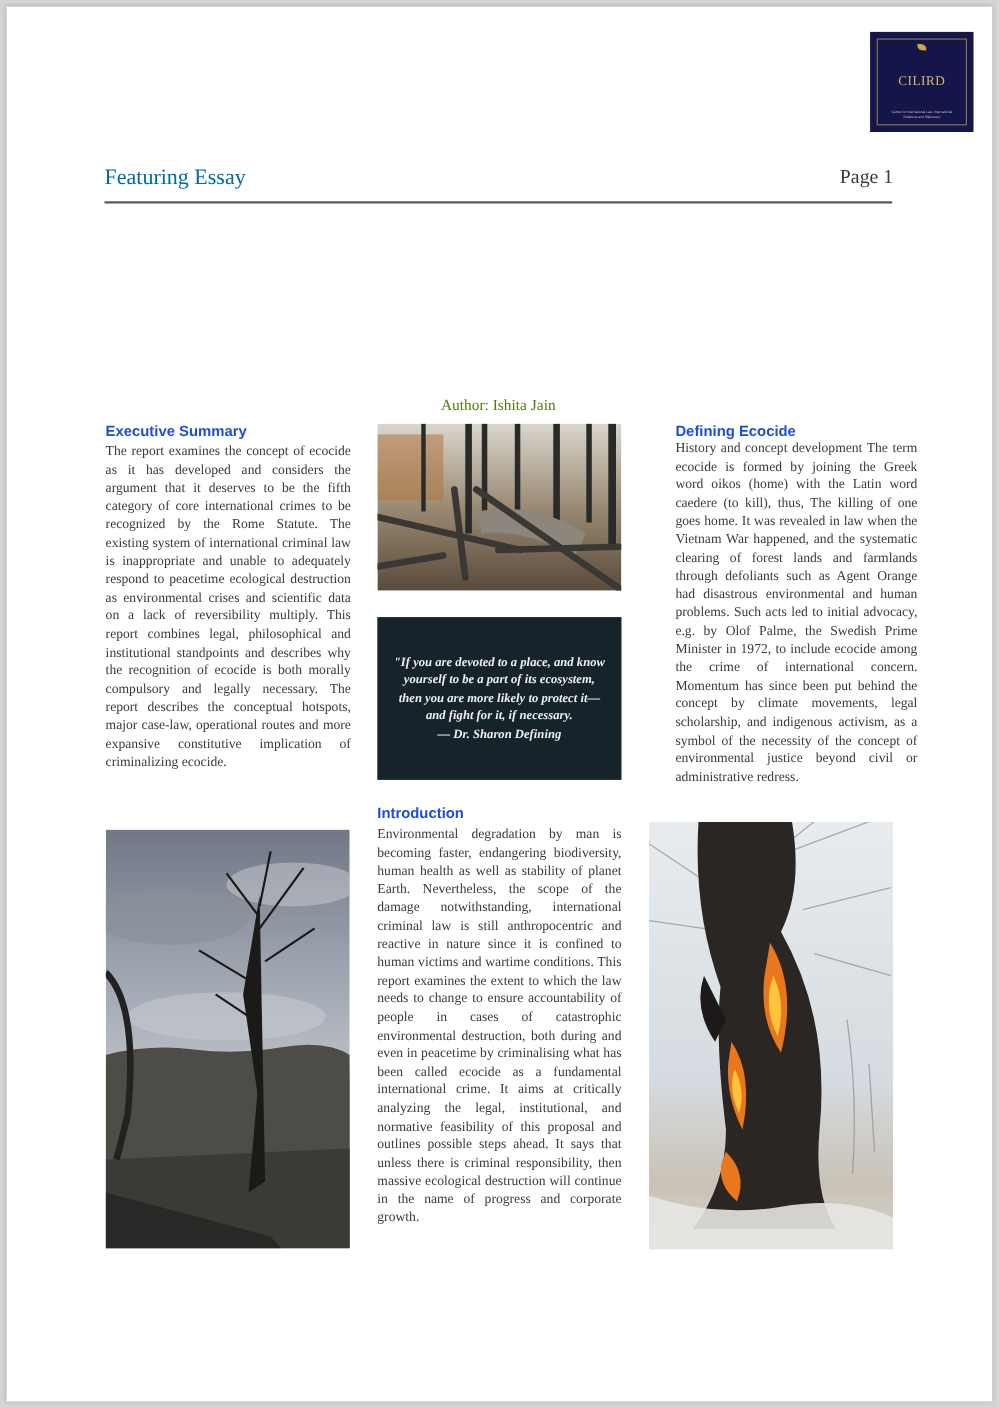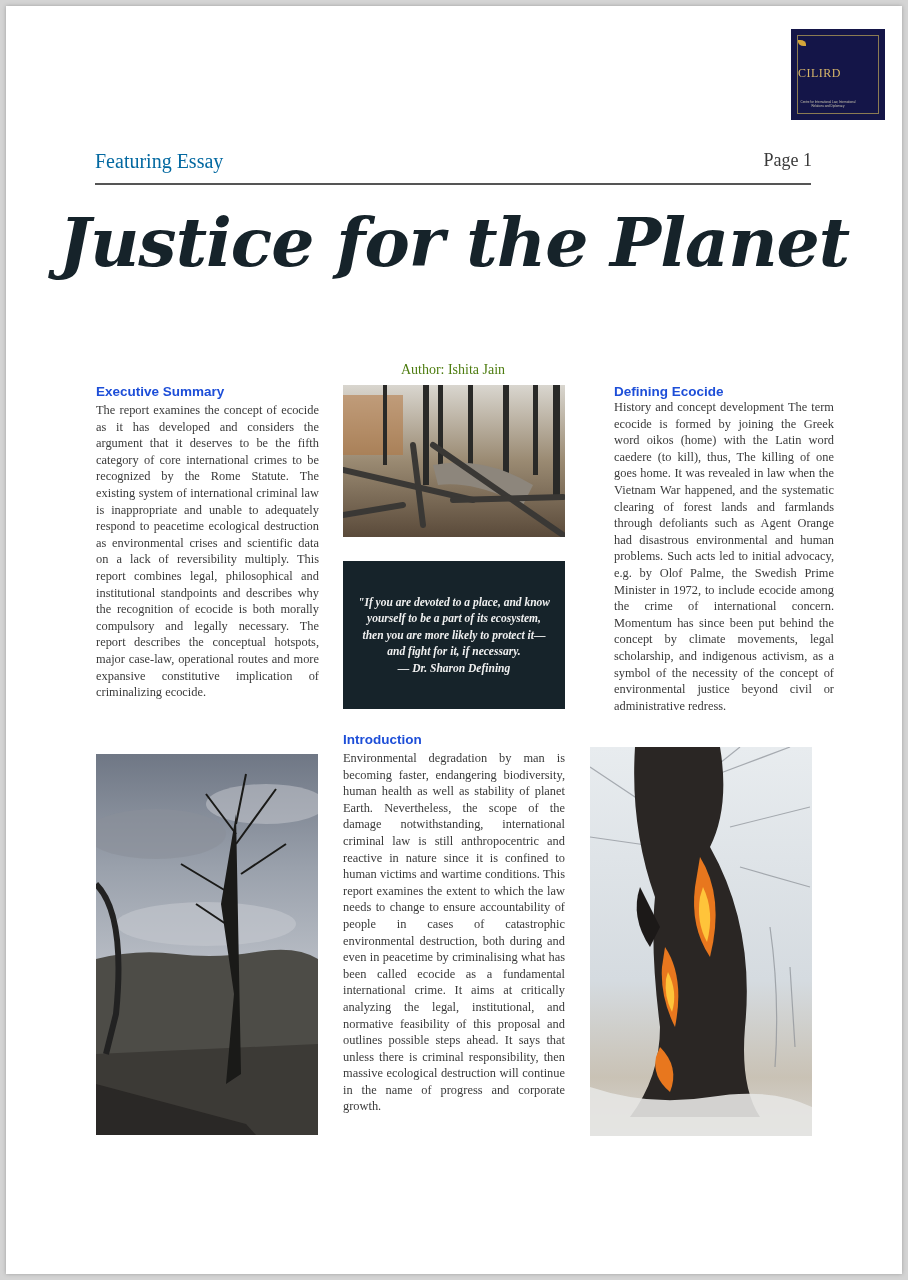--- a/index.html
+++ b/index.html
@@ -21,21 +21,21 @@
     position: absolute;
     left: 785px; top: 23px;
     width: 94px; height: 91px;
     background: #141548;
     padding: 6px;
   }
   .logo-inner {
     width: 100%; height: 100%;
     border: 1.5px solid #8a7a52;
     display: flex; flex-direction: column;
-    justify-content: center; gap: 20px;
+    align-items: center; justify-content: center; gap: 20px;
   }
   .logo-leaf {
     width: 8px; height: 6px;
     background: #d4a53a;
     border-radius: 0 70% 0 70%;
     margin-bottom: 1px;
   }
   .logo-name {
     font-family: "Liberation Serif", serif;
     color: #d9b76a;
@@ -142,21 +142,20 @@
       <div class="logo-leaf"></div>
       <div class="logo-name">CILIRD</div>
       <div class="logo-sub">Centre for International Law, International Relations and Diplomacy</div>
     </div>
   </div>
 
   <div class="header-left">Featuring Essay</div>
   <div class="header-right">Page 1</div>
   <div class="header-rule"></div>
 
-  <h1 class="title">Justice for the Planet</h1>
 
 
   <div class="author">Author: Ishita Jain</div>
 
   <div class="col" style="left:90px; top:378px;">
     <div class="col-h">Executive Summary</div>
     <p class="body-text">The report examines the concept of ecocide as it has developed and considers the argument that it deserves to be the fifth category of core international crimes to be recognized by the Rome Statute. The existing system of international criminal law is inappropriate and unable to adequately respond to peacetime ecological destruction as environmental crises and scientific data on a lack of reversibility multiply. This report combines legal, philosophical and institutional standpoints and describes why the recognition of ecocide is both morally compulsory and legally necessary. The report describes the conceptual hotspots, major case-law, operational routes and more expansive constitutive implication of criminalizing ecocide.</p>
   </div>
 
   <div class="photo" style="left:90px; top:748px; width:222px; height:381px;">

